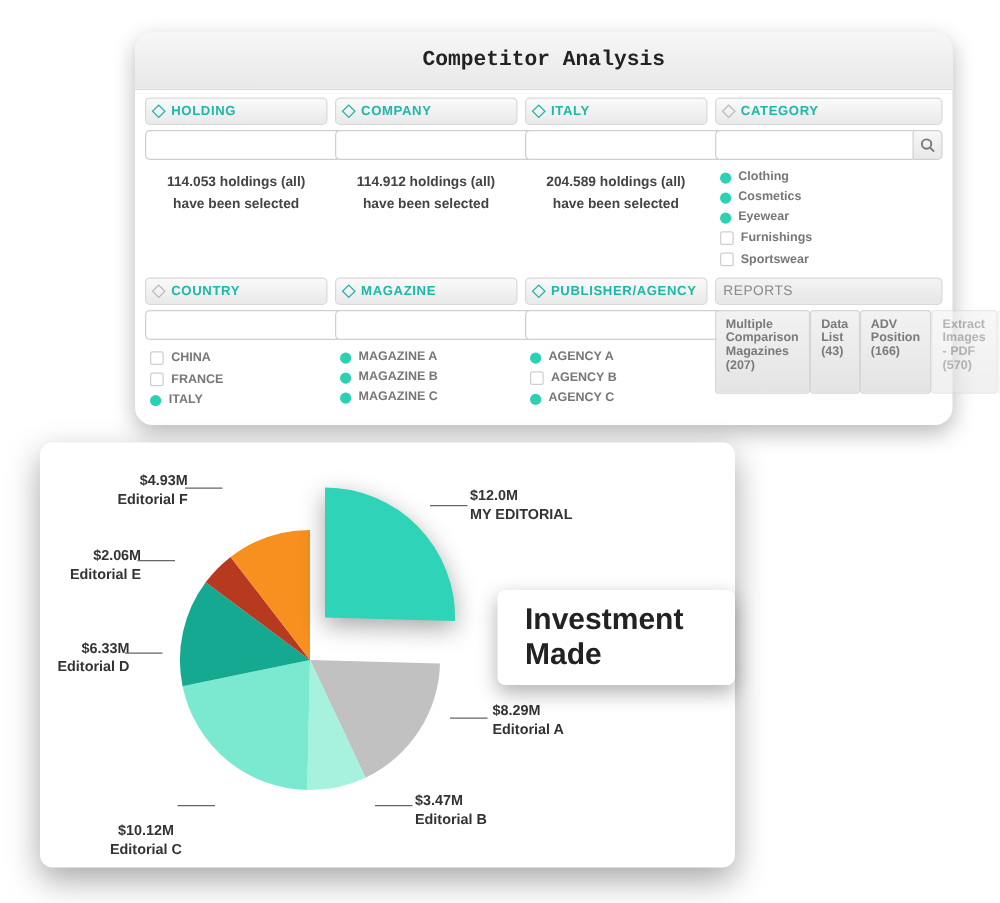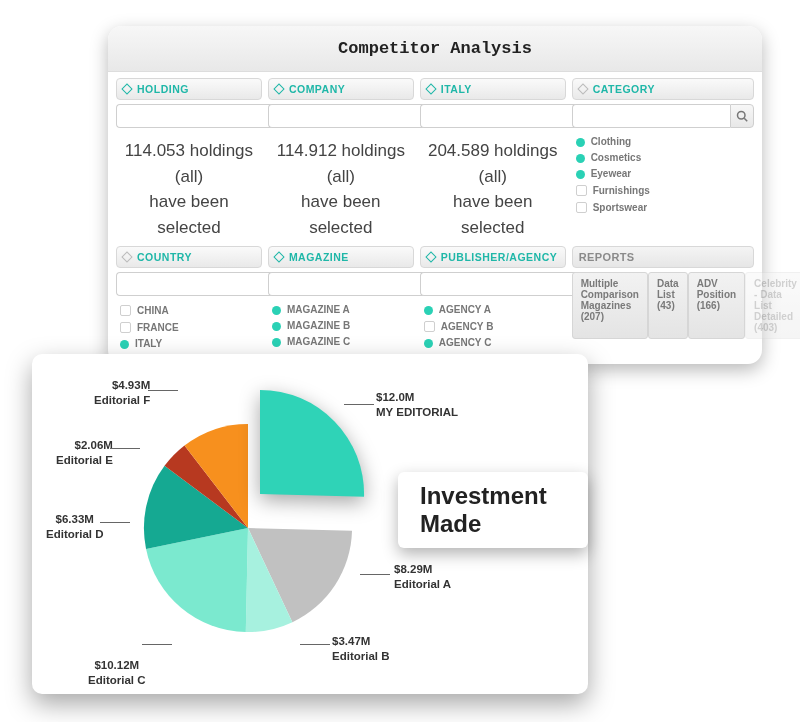--- a/index.html
+++ b/index.html
@@ -44,42 +44,42 @@
     width: 8px; height: 8px;
     border: 1.5px solid #1fb7a8;
     transform: rotate(45deg);
     flex: none;
   }
   .diam.off { border-color: #bbb; }
   .fh-label {
     font-size: 10.5px; font-weight: 700;
     color: #1fb7a8; letter-spacing: .5px;
   }
-  .rep-label { font-size: 11px; font-weight: 700; color: #8a8a8a; letter-spacing: .4px; }
+  .rep-label { font-size: 11px; font-weight: 400; color: #8a8a8a; letter-spacing: .4px; }
   .searchbox {
     margin-top: 4px;
     display: flex; align-items: stretch;
     height: 24px;
   }
   .searchbox input {
     flex: 1; border: 1px solid #cfcfcf; border-right: none;
     border-radius: 4px 0 0 4px;
     font-size: 11px; padding: 0 6px;
   }
   .sbtn {
     width: 24px;
     border: 1px solid #cfcfcf;
     border-radius: 0 4px 4px 0;
     background: linear-gradient(#f7f7f7,#e8e8e8);
     display: flex; align-items: center; justify-content: center;
   }
   .sbtn svg { width: 12px; height: 12px; stroke: #777; }
   .status {
     margin: 10px 4px 0 4px;
-    font-size: 17px; font-weight: 400; color: #444;
+    font-size: 11px; font-weight: 700; color: #444;
     line-height: 1.5; text-align: center;
   }
   .checklist { margin-top: 6px; }
   .ck {
     display: flex; align-items: center; gap: 6px;
     font-size: 10px; font-weight: 700; color: #777;
     padding: 3px 4px; line-height: 1;
   }
   .box {
     width: 11px; height: 11px; border: 1px solid #cfcfcf; border-radius: 2px;
@@ -334,20 +334,21 @@
     </div>
 
     <div class="col col-wide">
       <div class="fh" style="background:linear-gradient(#f4f4f4,#e6e6e6)">
         <span class="rep-label">REPORTS</span>
       </div>
       <div class="reports">
         <div class="rep-item">Multiple Comparison Magazines (207)</div>
         <div class="rep-item">Data List (43)</div>
         <div class="rep-item">ADV Position (166)</div>
+        <div class="rep-item fade">Extract Images - PDF (570)</div>
         <div class="rep-item fade2">Celebrity - Data List Detailed (403)</div>
       </div>
     </div>
   </div>
 </div>
 
 <div class="card">
   <svg class="pie" viewBox="-110 -110 220 220">
       <path d="M0 0 L105.96243477908597 2.8217752724041607 A106 106 0 0 1 45.209196109538446 95.87558910968576 Z" fill="#c1c1c1"></path>
       <path d="M0 0 L45.209196109538446 95.87558910968576 A106 106 0 0 1 -2.2575162299099443 105.97595774736689 Z" fill="#a7f1df"></path>
@@ -377,21 +378,21 @@
     <span class="name">Editorial B</span>
   </div>
   <div class="lead" style="left:268px; top:290px;"></div>
 
   <div class="lab" style="left:56px; top:280px; text-align:center;margin-top:24px;">
     <span class="amt">$10.12M</span>
     <span class="name">Editorial C</span>
   </div>
   <div class="lead" style="left:110px; top:290px;"></div>
 
-  <div class="lab" style="left:14px; top:158px; text-align:center;">
+  <div class="lab" style="left:14px; top:158px; text-align:right;">
     <span class="amt">$6.33M</span>
     <span class="name">Editorial D</span>
   </div>
   <div class="lead" style="left:68px; top:168px;"></div>
 
   <div class="lab" style="left:24px; top:84px; text-align:right;">
     <span class="amt">$2.06M</span>
     <span class="name">Editorial E</span>
   </div>
   <div class="lead" style="left:78px; top:94px;"></div>

